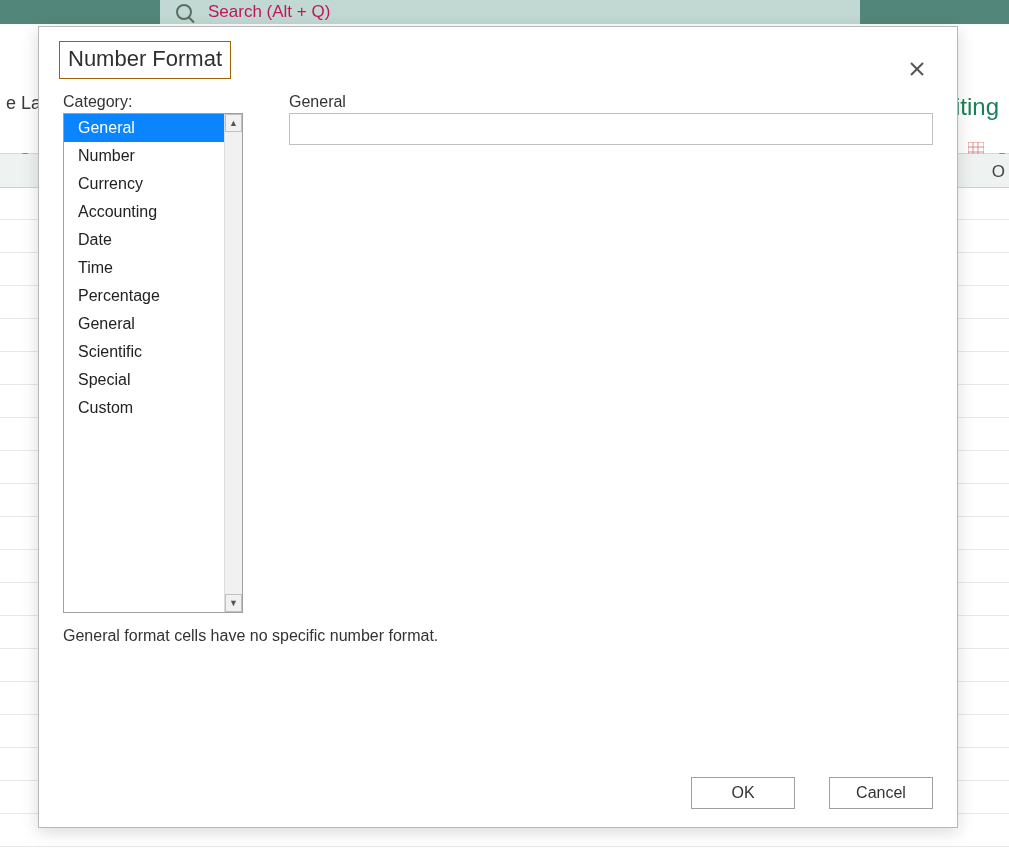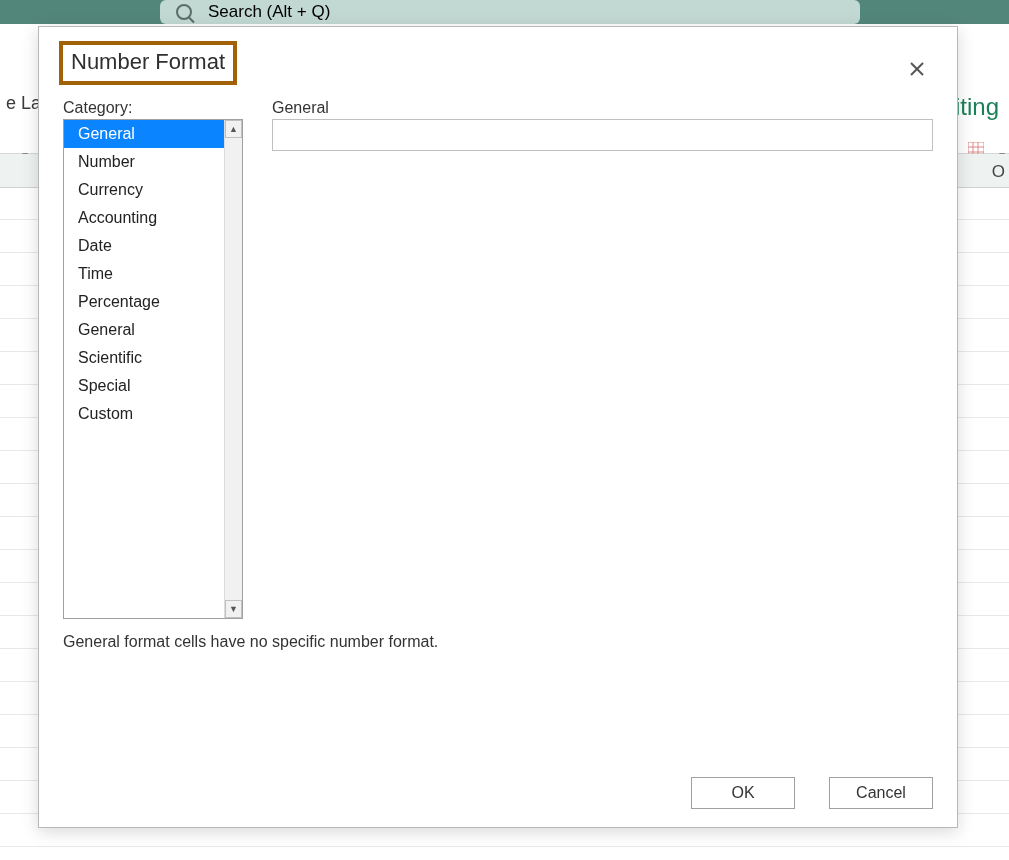--- a/index.html
+++ b/index.html
@@ -21,24 +21,23 @@
     height: 24px;
     background: #53867a;
   }
   .bg-searcharea {
     position: absolute;
     top: 0; left: 160px;
     width: 700px; height: 24px;
     background: #c2d8d2;
     display: flex;
     align-items: center;
-    color: #000000;
+    color: #be185d;
     font-size: 17px;
     padding-left: 16px;
-    border-radius: 6px;
   }
   .bg-searcharea .icon {
     width: 16px; height: 16px;
     border: 2px solid #5a6d67;
     border-radius: 50%;
     margin-right: 16px;
     position: relative;
   }
   .bg-searcharea .icon::after {
     content: "";
@@ -118,36 +117,36 @@
     box-shadow: 0 4px 16px rgba(0,0,0,0.15);
     padding: 18px 24px;
     display: flex;
     flex-direction: column;
   }
   .modal-title {
     font-size: 22px;
     color: #2f2f2f;
     align-self: flex-start;
     padding: 4px 8px 6px;
-    border: 4px solid #a16207;
+    border: 1px solid #a16207;
     margin: -4px 0 14px -4px;
   }
   .close-x {
     position: absolute;
     top: 28px; right: 26px;
     width: 28px; height: 28px;
     display: flex;
     align-items: center; justify-content: center;
     cursor: pointer;
     color: #555;
     font-size: 18px;
   }
   .row-main {
     display: flex;
-    gap: 29px;
+    gap: 46px;
   }
   .col-category { width: 180px; }
   .col-sample { flex: 1; }
   .lbl {
     font-size: 16px;
     color: #333;
     margin-bottom: 2px;
   }
   
   .catlist-wrap {

